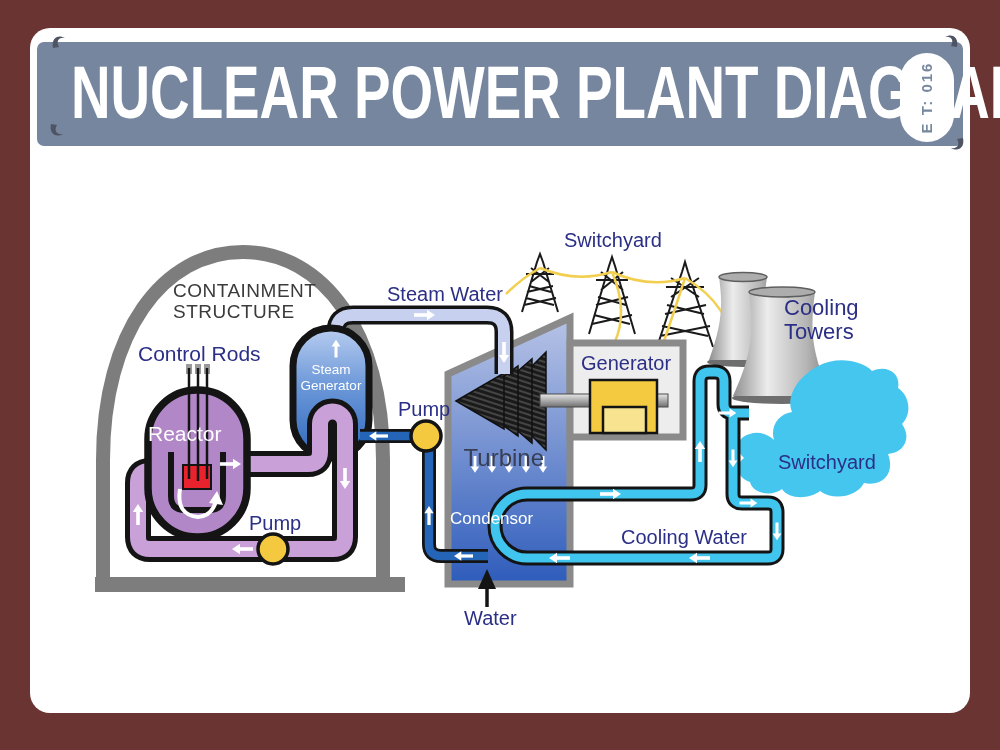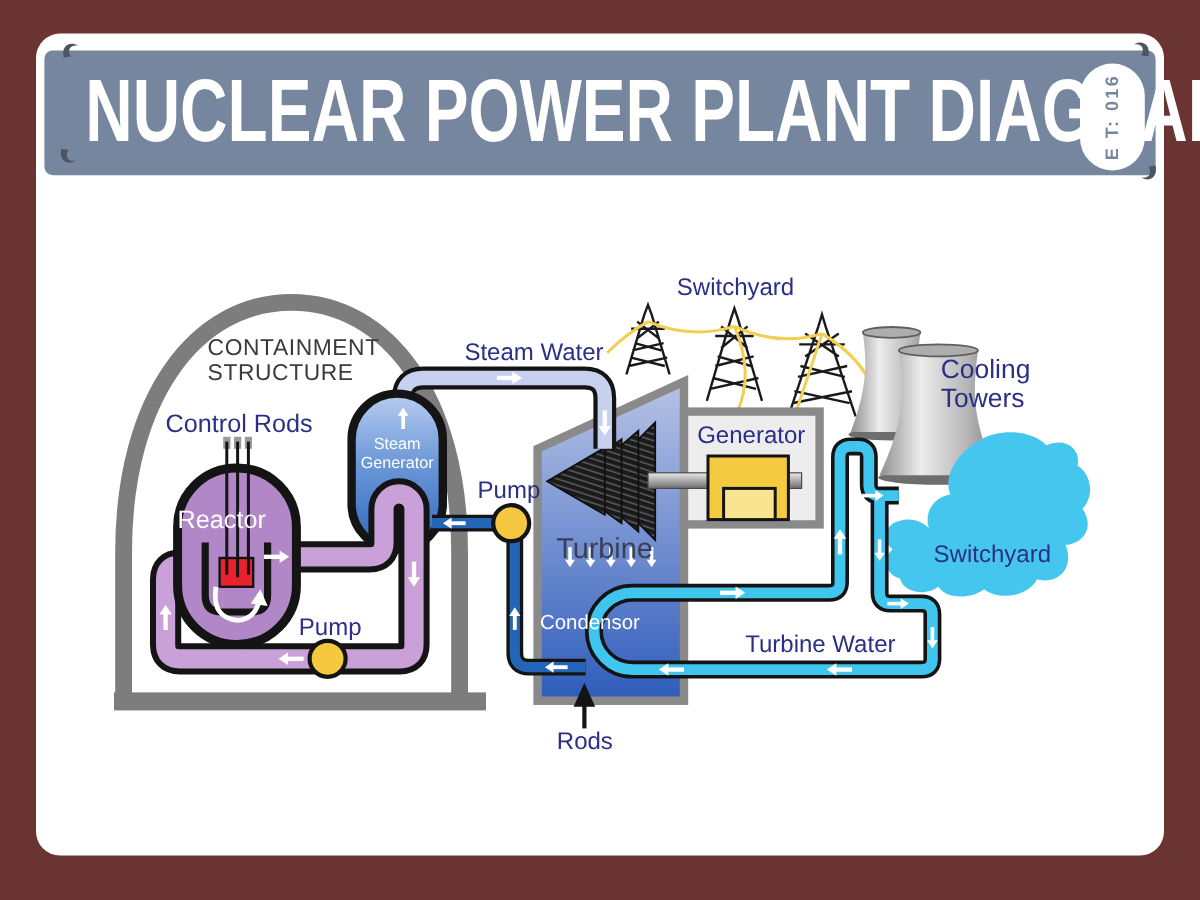--- a/index.html
+++ b/index.html
@@ -213,15 +213,15 @@
   <div class="lbl navy" style="left:249px;top:513px;font-size:20px">Pump</div>
   <div class="lbl navy" style="left:387px;top:284px;font-size:20px">Steam Water</div>
   <div class="lbl navy" style="left:398px;top:399px;font-size:20px">Pump</div>
   <div class="lbl navy" style="left:564px;top:230px;font-size:20px">Switchyard</div>
   <div class="lbl" style="left:448px;top:445px;width:96px;text-align:right;font-size:24px;color:var(--turbine-label)">Turbine</div>
   <div class="lbl navy" style="left:581px;top:353px;font-size:20px">Generator</div>
   <div class="lbl white" style="left:450px;top:510px;width:112px;font-size:17px">Condensor</div>
   <div class="lbl navy" style="left:784px;top:296px;font-size:22px">Cooling
 Towers</div>
   <div class="lbl navy" style="left:778px;top:452px;font-size:20px">Switchyard</div>
-  <div class="lbl navy" style="left:621px;top:527px;font-size:20px">Turbine Water</div>
-  <div class="lbl navy" style="left:464px;top:608px;font-size:20px">Rods</div>
+  <div class="lbl navy" style="left:621px;top:527px;font-size:20px">Cooling Water</div>
+  <div class="lbl navy" style="left:464px;top:608px;font-size:20px">Water</div>
 </div>
 
 </body></html>

